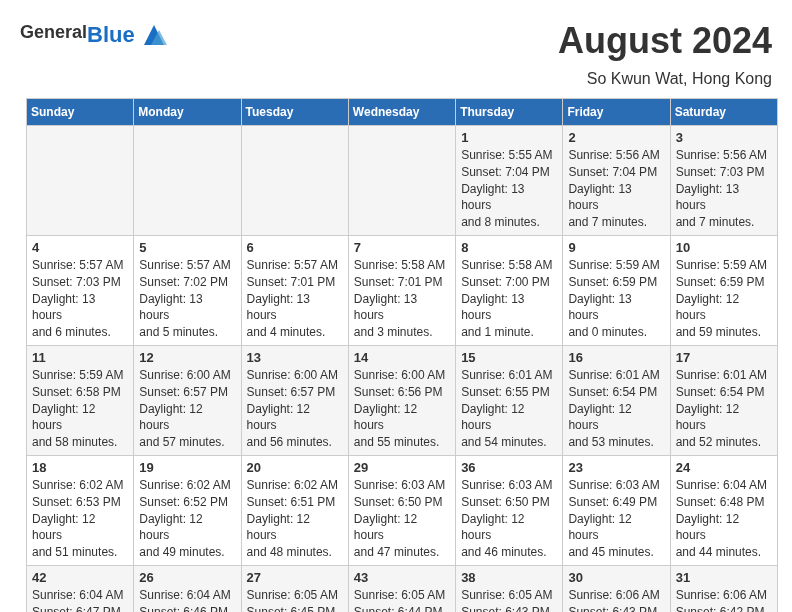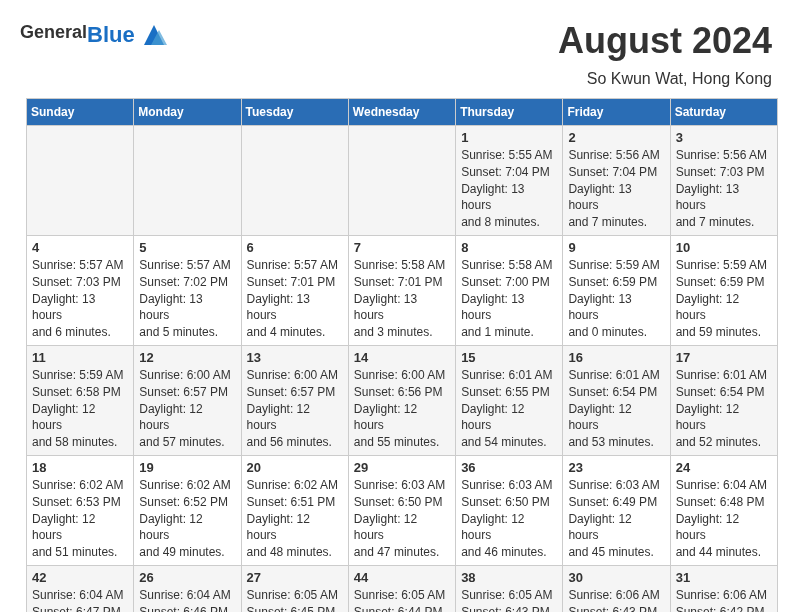--- a/index.html
+++ b/index.html
@@ -327,21 +327,21 @@
 and 41 minutes.</div>
         </td>
         <td>
           <div class="day-number">27</div>
           <div class="day-info" style="white-space: pre-line;">Sunrise: 6:05 AM
 Sunset: 6:45 PM
 Daylight: 12 hours
 and 40 minutes.</div>
         </td>
         <td>
-          <div class="day-number">44</div>
+          <div class="day-number">43</div>
           <div class="day-info" style="white-space: pre-line;">Sunrise: 6:05 AM
 Sunset: 6:44 PM
 Daylight: 12 hours
 and 39 minutes.</div>
         </td>
         <td>
           <div class="day-number">38</div>
           <div class="day-info" style="white-space: pre-line;">Sunrise: 6:05 AM
 Sunset: 6:43 PM
 Daylight: 12 hours

